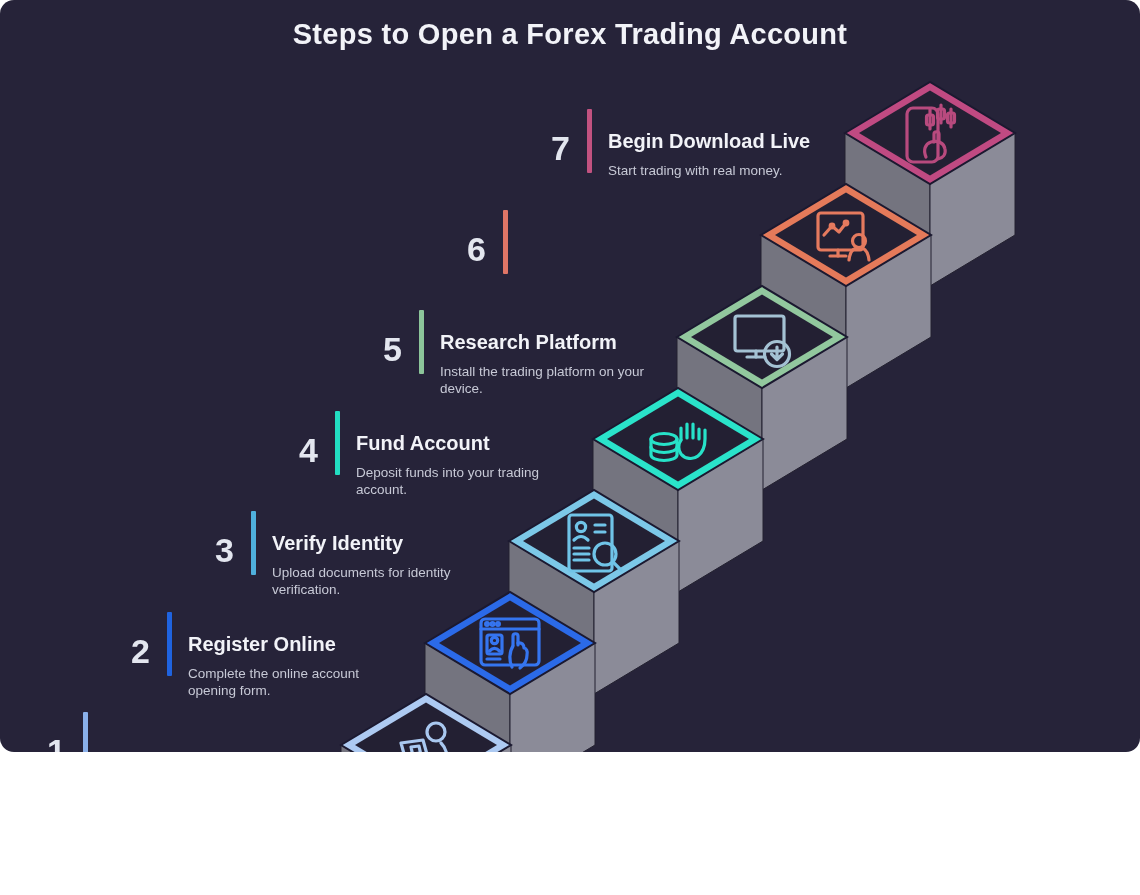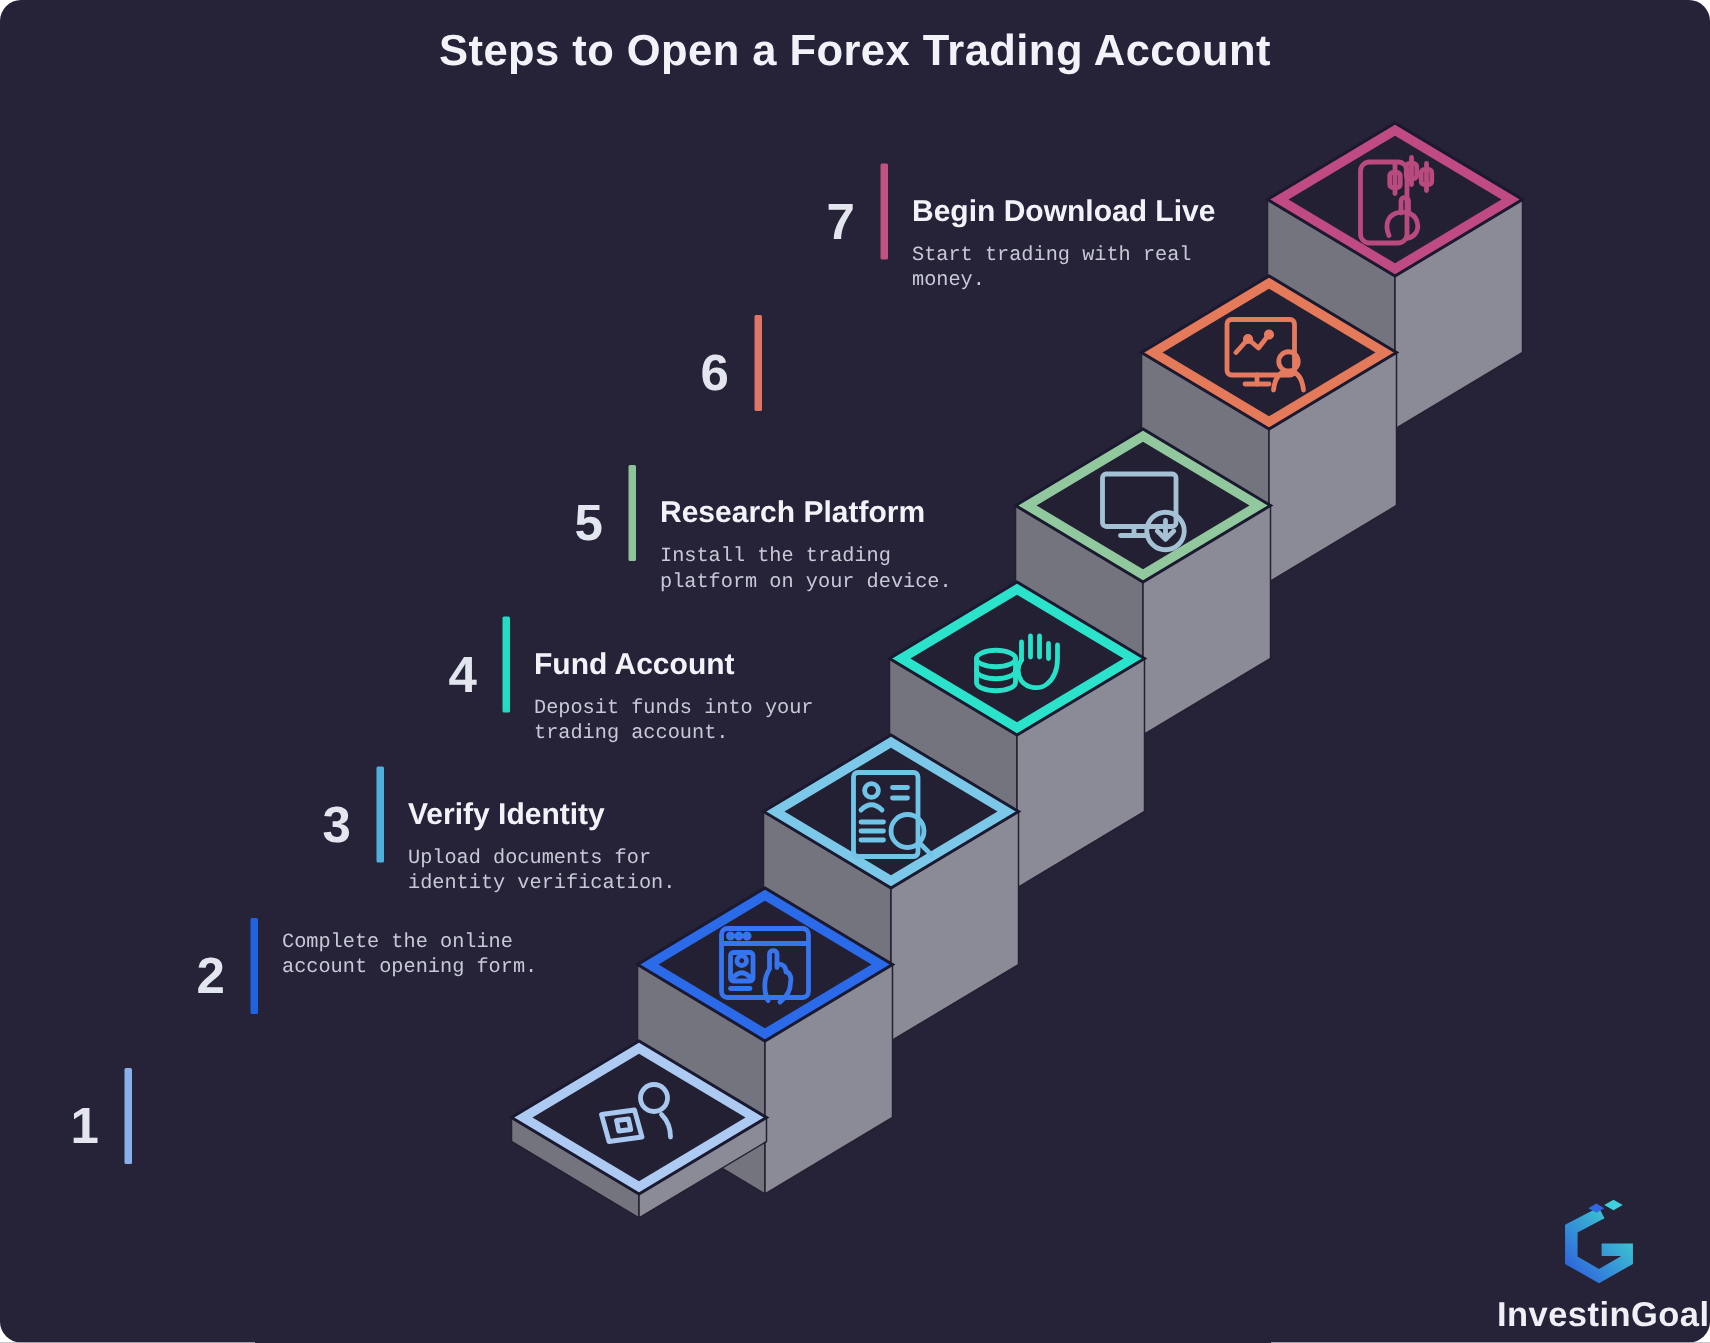--- a/index.html
+++ b/index.html
@@ -1,17 +1,17 @@
 <!DOCTYPE html>
 <html style="--background: #262339; --tile: #232033; --face-left: #74747f; --face-right: #8b8b98; --title-text: #f2f3f8; --desc-text: #c7c9d6; --number-text: #e3e6ef;"><head>
 <meta charset="utf-8">
 <style>
   html,body{margin:0;padding:0;background:#ffffff;}
   .canvas{
-    position:relative;width:1140px;height:895px;overflow:hidden;
+    position:relative;width:1140px;height:752px;overflow:hidden;
     background:var(--background,#262339);border-radius:14px;
     font-family:"Liberation Sans",sans-serif;
   }
   .page-title{
     position:absolute;top:18px;left:0;width:1140px;text-align:center;
     font-size:29px;font-weight:700;letter-spacing:.3px;color:var(--title-text,#f2f3f8);
   }
   .stage{position:absolute;left:0;top:0;}
   .face-l{fill:var(--face-left,#74747f);stroke:#232130;stroke-width:1;}
   .face-r{fill:var(--face-right,#8b8b98);stroke:#232130;stroke-width:1;}
@@ -19,21 +19,21 @@
   .d-inner{fill:var(--tile,#232033);}
   .icon{fill:none;stroke-width:3.2;stroke-linecap:round;stroke-linejoin:round;}
   .step-label{position:absolute;display:flex;align-items:flex-start;}
   .step-num{
     width:42px;text-align:right;margin-top:22px;
     font-size:34px;font-weight:600;color:var(--number-text,#e3e6ef);line-height:1;
   }
   .step-bar{width:5px;height:64px;margin-left:17px;border-radius:1px;background:var(--accent,#888);}
   .step-text{margin-left:16px;}
   .step-title{margin-top:20px;font-size:20px;font-weight:700;color:var(--title-text,#f2f3f8);line-height:1.25;}
-  .step-desc{margin-top:8px;width:212px;font-size:13.5px;line-height:1.27;color:var(--desc-text,#c7c9d6);font-family:Liberation Mono, monospace;}
+  .step-desc{margin-top:8px;width:212px;font-size:13.5px;line-height:1.27;color:var(--desc-text,#c7c9d6);}
   .s1{left:24px;top:712px;} .s2{left:108px;top:612px;} .s3{left:192px;top:511px;}
   .s4{left:276px;top:411px;} .s5{left:360px;top:310px;} .s6{left:444px;top:210px;}
   .s7{left:528px;top:109px;}
   .brand{position:absolute;left:998px;top:798px;width:136px;text-align:center;}
   .brand-name{margin-top:2px;font-size:23px;font-weight:700;letter-spacing:.3px;color:#eef0f6;}
 </style>
 </head>
 <body>
 
 <div class="canvas">
@@ -159,20 +159,21 @@
   </svg>
 
   <div class="step-label s1" style="--accent: #8ab0ea;">
     <div class="step-num">1</div>
     <div class="step-bar"></div>
   </div>
   <div class="step-label s2" style="--accent: #1f63e0;">
     <div class="step-num">2</div>
     <div class="step-bar"></div>
     <div class="step-text">
+      <div class="step-title">Register Online</div>
       <div class="step-desc">Complete the online account opening form.</div>
     </div>
   </div>
   <div class="step-label s3" style="--accent: #4fb0dd;">
     <div class="step-num">3</div>
     <div class="step-bar"></div>
     <div class="step-text">
       <div class="step-title">Verify Identity</div>
       <div class="step-desc">Upload documents for identity verification.</div>
     </div>

